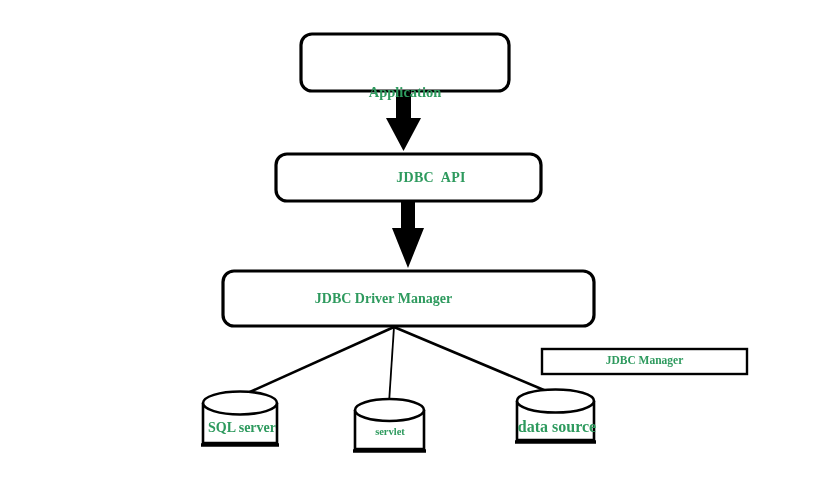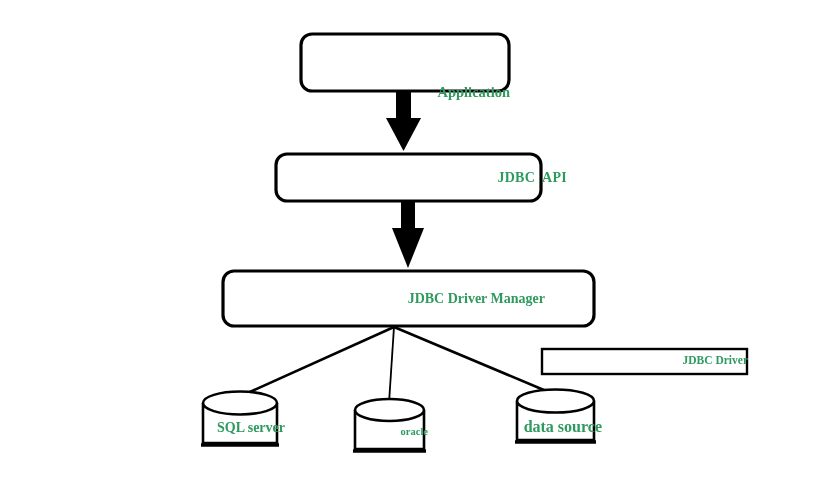--- a/index.html
+++ b/index.html
@@ -24,33 +24,33 @@
     position: absolute;
     top: 0;
     left: 0;
     width: 835px;
     height: 500px;
   }
   .node-label {
     position: absolute;
     color: #2e9a5e;
     font-weight: bold;
-    text-align: right;
+    text-align: center;
     white-space: pre;
     pointer-events: none;
     line-height: 1.28;
   }
   #label-application {
     left: 300px;
     top: 46px;
     width: 210px;
     font-size: 14.5px;
   }
   #label-jdbc-api {
-    left: 265px;
+    left: 280px;
     top: 169px;
     width: 302px;
     font-size: 14px;
     letter-spacing: 0.3px;
   }
   #label-driver-manager {
     left: 222px;
     top: 290px;
     width: 323px;
     font-size: 14px;
@@ -132,21 +132,21 @@
   </svg>
 
   <div class="node-label" id="label-application">
     <div>Application</div>
   </div>
 
   <div class="node-label" id="label-jdbc-api">JDBC  API</div>
 
   <div class="node-label" id="label-driver-manager">JDBC Driver Manager</div>
 
-  <div class="node-label" id="label-jdbc-drivers">JDBC Driver</div>
+  <div class="node-label" id="label-jdbc-drivers">JDBC Manager</div>
 
   <div class="node-label" id="label-sql-server">SQL server</div>
 
-  <div class="node-label" id="label-oracle">oracle</div>
+  <div class="node-label" id="label-oracle">servlet</div>
 
   <div class="node-label" id="label-data-source">data source</div>
 
 </div>
 
 </body></html>

